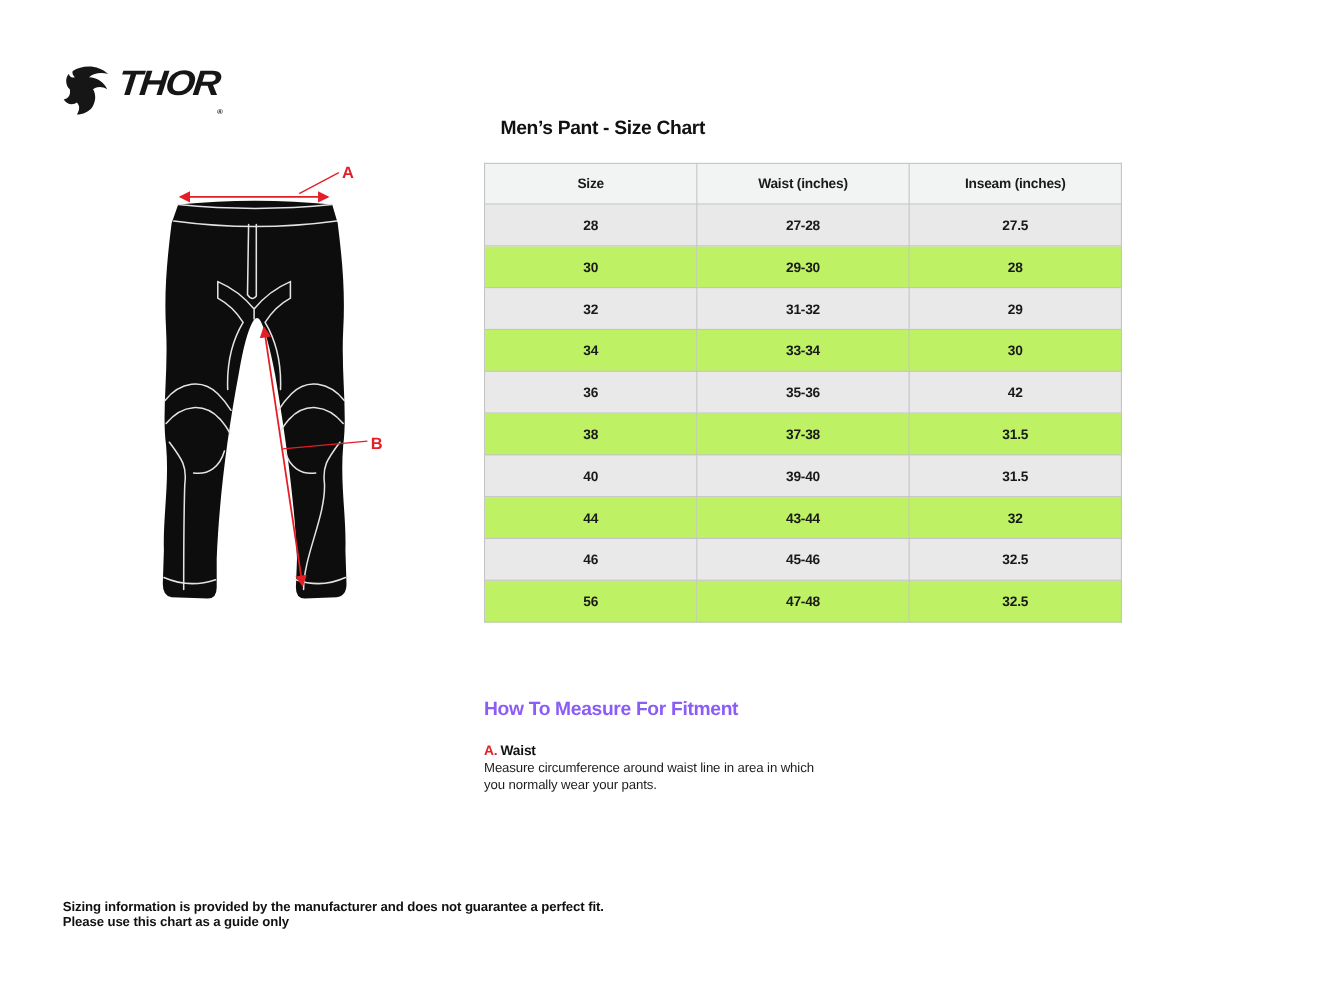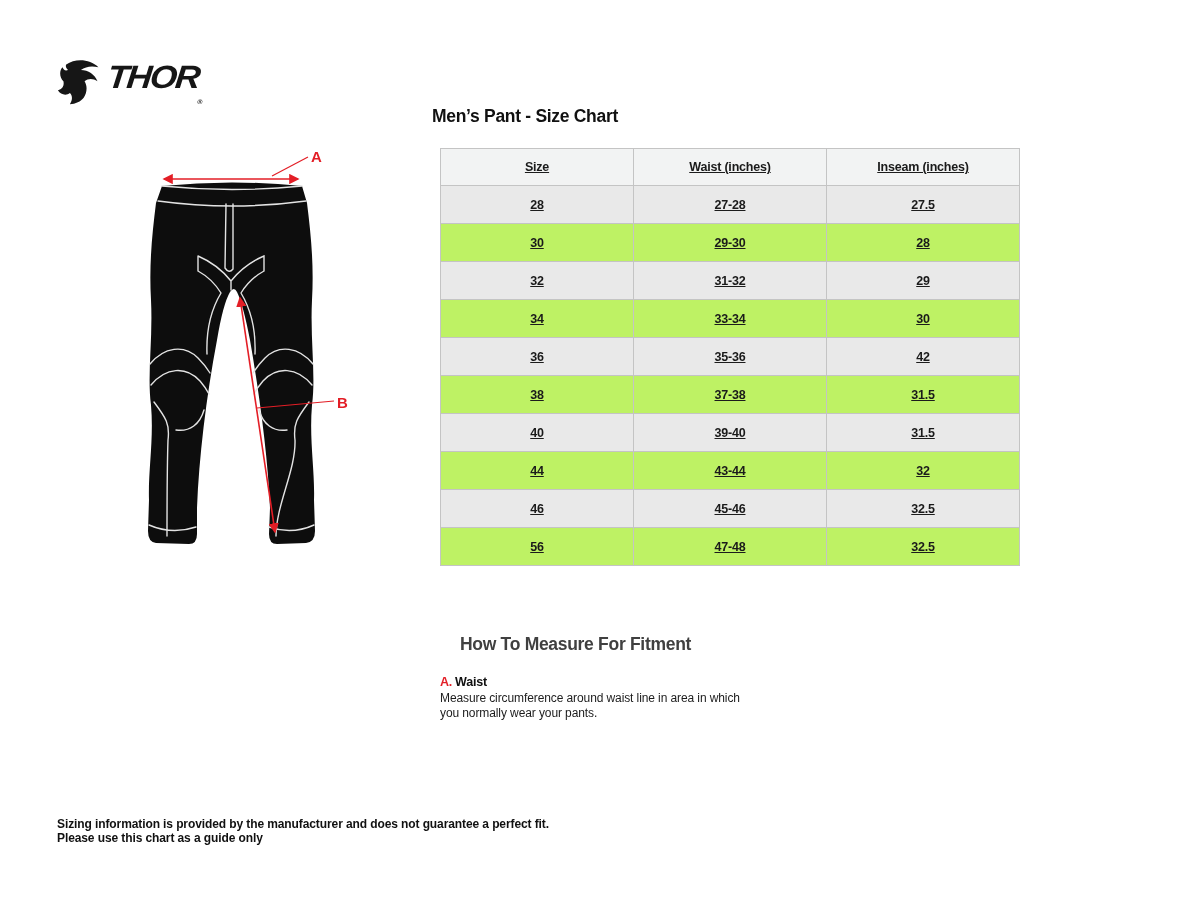--- a/index.html
+++ b/index.html
@@ -12,32 +12,32 @@
   .logo-icon { width:46px; height:48px; }
   .logo-word { font-style:italic; font-weight:900; font-size:35px; letter-spacing:-2px;
                transform:skewX(-6deg) scaleY(0.92); color:#161616; margin-left:4px; line-height:1; }
   .logo-reg { font-size:7px; font-weight:700; vertical-align:-18px; letter-spacing:0; margin-left:1px; }
 
   
   .diagram { position:absolute; left:110px; top:140px; width:280px; height:430px; }
   .diagram text { font-family:"Liberation Sans", sans-serif; font-weight:700; font-size:15px; }
 
   
-  .chart-title { position:absolute; left:432px; top:106px; font-size:17.5px; font-weight:700; letter-spacing:-0.3px; color:#111; }
+  .chart-title { position:absolute; left:455px; top:106px; font-size:17.5px; font-weight:700; letter-spacing:-0.3px; color:#111; }
 
-  .size-table { position:absolute; left:440px; top:148px; width:580px; border-collapse:collapse; table-layout:fixed;text-decoration:underline; }
+  .size-table { position:absolute; left:440px; top:148px; width:580px; border-collapse:collapse; table-layout:fixed; }
   .size-table th, .size-table td {
       border:1px solid var(--tbl-border, #c4c4c4); text-align:center; vertical-align:middle;
       font-size:12.5px; font-weight:700; letter-spacing:-0.2px; color:#1a1a1a; padding:0;
   }
   .size-table th { height:37px; background:var(--header-bg, #f2f3f3); font-weight:700; }
   .size-table td { height:38px; background:#bef264; }
   .size-table tbody tr:nth-child(odd) td { background:var(--row-alt, #e9e9e9); }
 
-  .measure-title { position:absolute; left:460px; top:634px; font-size:17.5px; font-weight:700; letter-spacing:-0.3px; color:#404040; }
+  .measure-title { position:absolute; left:440px; top:634px; font-size:17.5px; font-weight:700; letter-spacing:-0.3px; color:#8b5cf6; }
   .measure-col { position:absolute; top:655px; width:305px;margin-top:20px; }
   .measure-col.col-a { left:440px; }
   .measure-col.col-b { left:770px; }
   .measure-head { font-size:12.5px; font-weight:700; letter-spacing:-0.2px; color:#111; margin-bottom:2px; }
   .measure-key { color:var(--accent, #e31e26); margin-right:3px; }
   .measure-desc { font-size:12px; line-height:14.5px; letter-spacing:-0.1px; color:#1c1c1c; }
 
   .footer { position:absolute; left:57px; top:818px; font-size:12px; font-weight:700; letter-spacing:-0.1px; line-height:13.5px; color:#111; }
 </style>
 </head>

